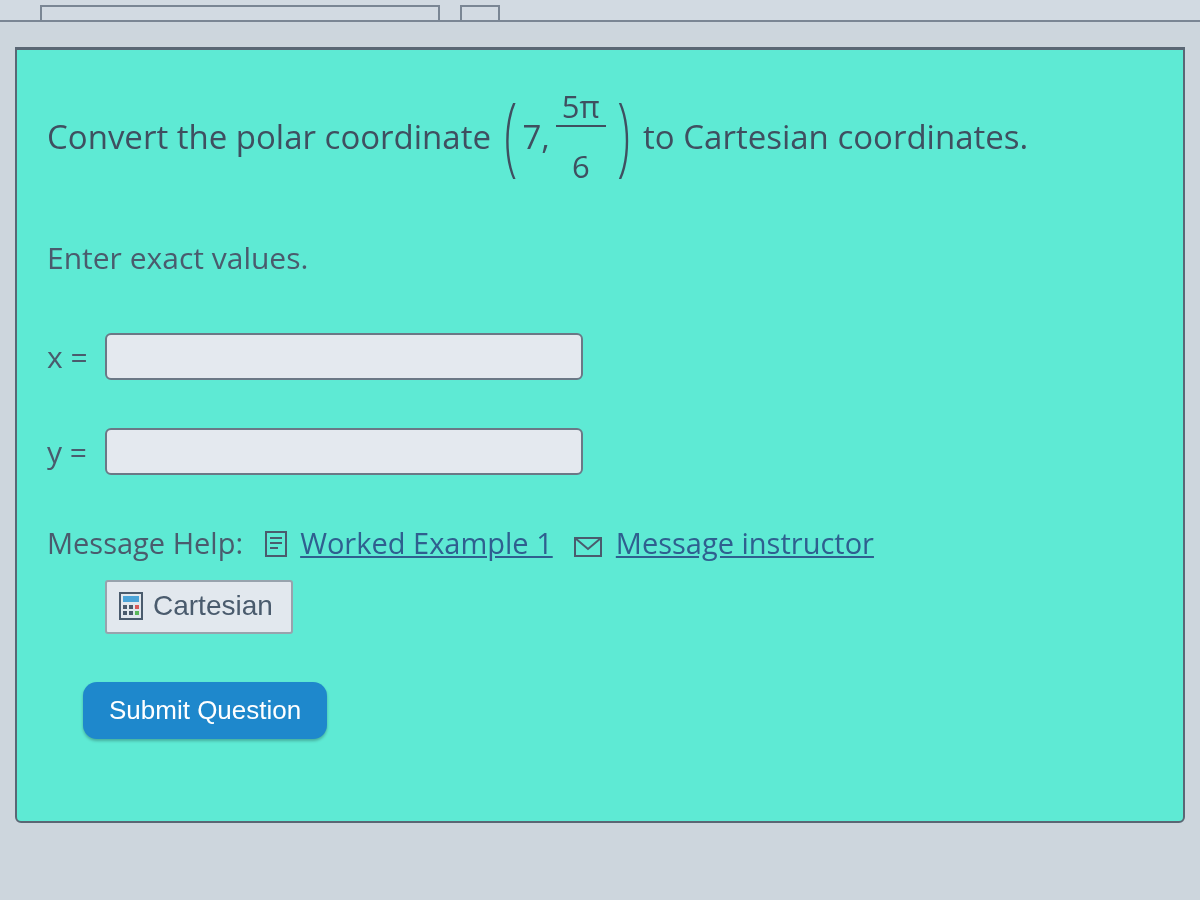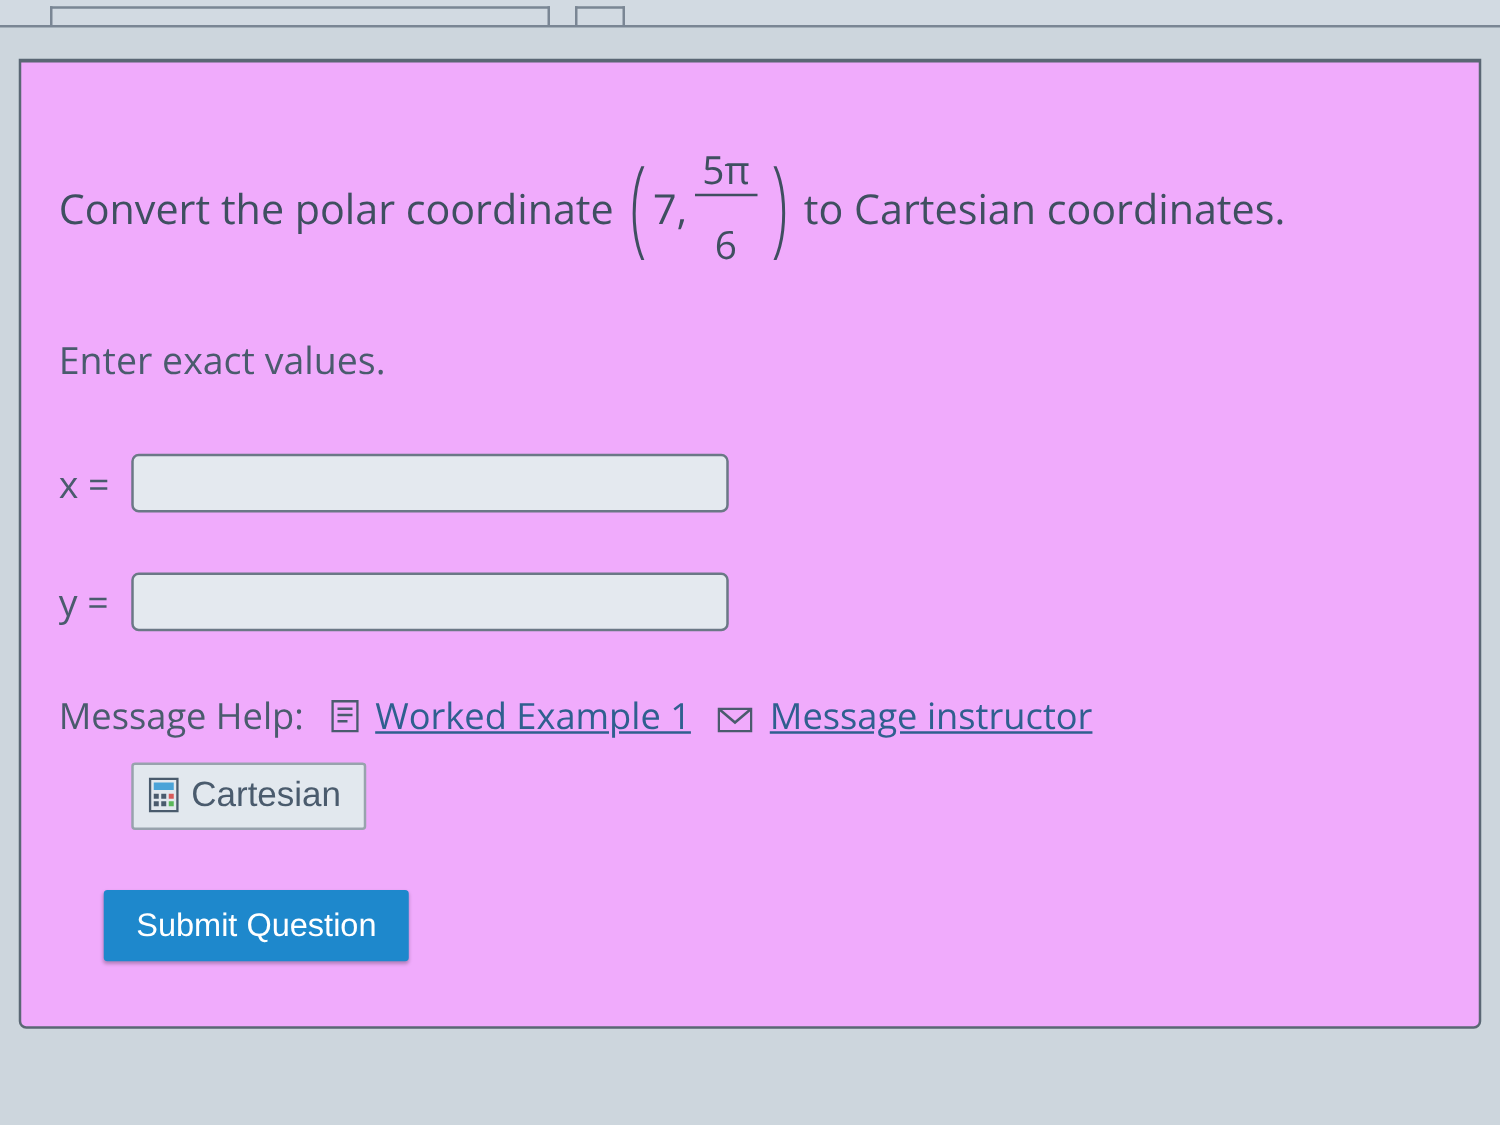--- a/index.html
+++ b/index.html
@@ -30,22 +30,22 @@
     content:"";
     position:absolute;
     left:460px;bottom:0;width:40px;height:15px;
     border:2px solid #7a8694;border-bottom:none;
     box-sizing:border-box;
   }
   .panel {
     margin: 25px 15px 15px 15px;
     border: 2px solid #5a6774;
     border-top: 3px solid #5a6774;
-    background: #f0abfc;
-    padding: 71px 30px 40px 30px;
+    background: #5eead4;
+    padding: 41px 30px 40px 30px;
     box-sizing: border-box;
     height: 776px;
     border-radius: 0 0 6px 6px;
   }
   .question-line {
     font-size: 33px;
     display: flex;
     align-items: center;
     flex-wrap: wrap;
     gap: 8px;
@@ -134,21 +134,21 @@
   .submit-button {
     display: inline-block;
     background: #1e88cc;
     color: #fff;
     border: none;
     padding: 13px 26px;
     font-size: 26px;
     margin-top: 48px;
     margin-left: 36px;
     cursor: pointer;
-    border-radius:3px;
+    border-radius:14px;
     box-shadow: 0 2px 3px rgba(0,0,0,0.25);
   }
   svg { display:block; }
 </style>
 </head>
 <body>
 
 <div class="top-edge"></div>
 
 <div class="panel">

